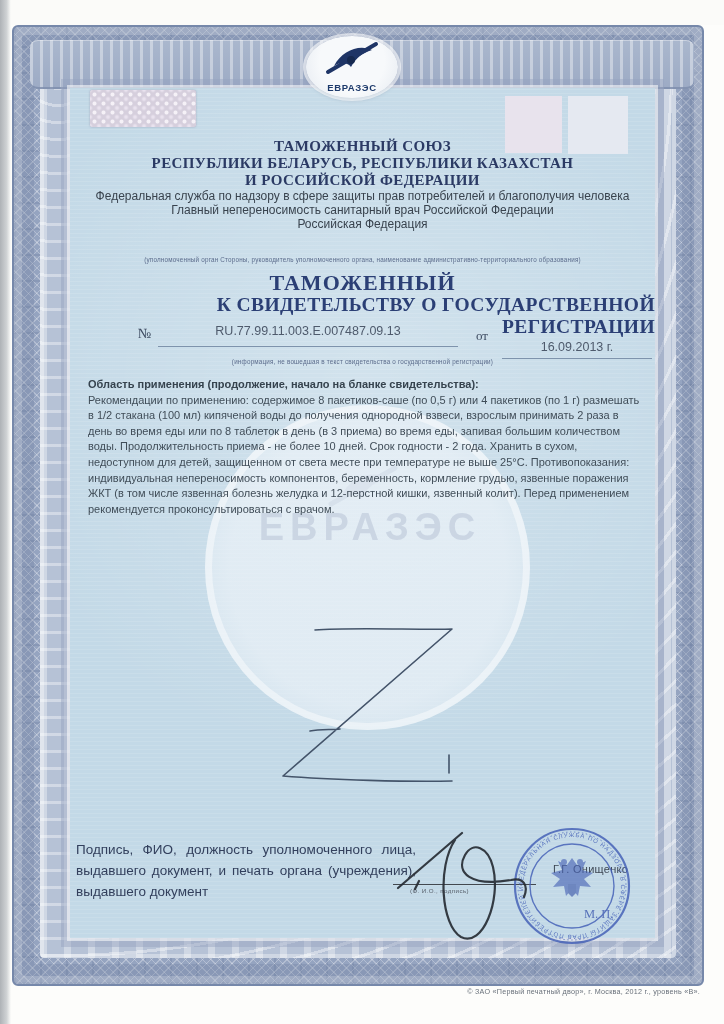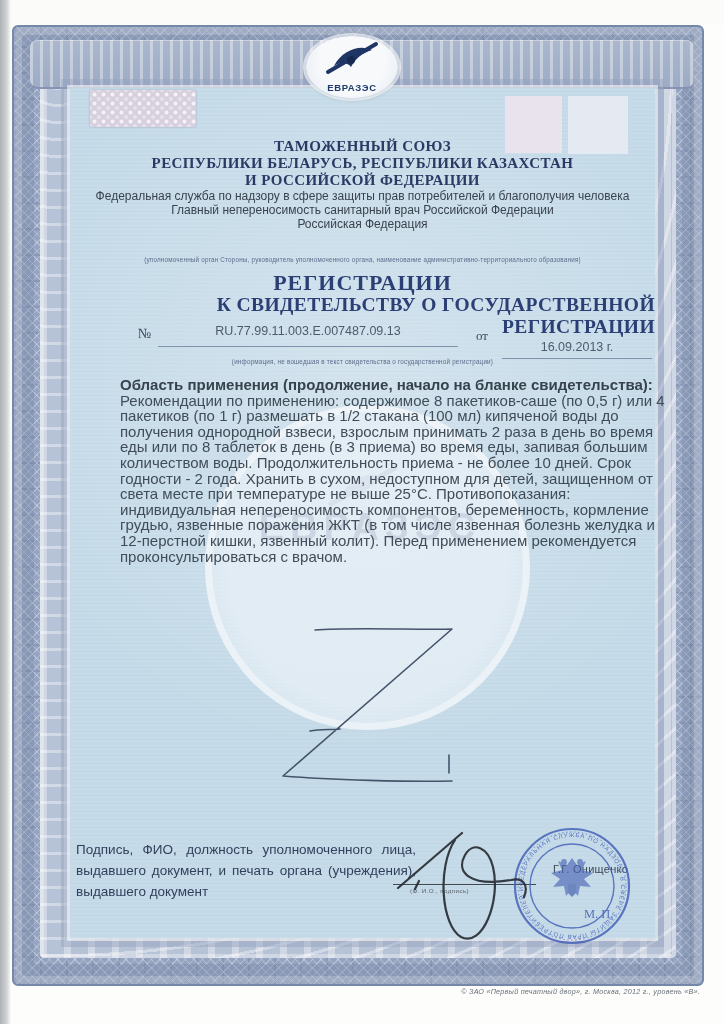--- a/index.html
+++ b/index.html
@@ -78,40 +78,40 @@
   .reg-no{position:absolute;left:68px;top:4px;font-family:"Liberation Serif",serif;
     font-size:14px;color:#3c4a60;}
   .reg-num{position:absolute;left:88px;top:2px;width:300px;text-align:center;
     font-size:12.5px;color:#4e5a6c;border-bottom:1px solid #7e93ac;padding-bottom:8px;}
   .reg-ot{position:absolute;left:406px;top:6px;font-family:"Liberation Serif",serif;
     font-size:13px;color:#3c4a60;}
   .reg-date{position:absolute;left:432px;top:2px;width:150px;text-align:center;
     font-size:12.5px;color:#4e5a6c;border-bottom:1px solid #7e93ac;padding-bottom:4px;margin-top:16px;}
 
   
-  .apply{left:88px;top:377px;width:554px;font-size:15px;line-height:15.6px;color:#404d58;margin-left:32px;}
+  .apply{left:88px;top:377px;width:554px;font-size:11px;line-height:15.6px;color:#404d58;}
   .apply b{color:#36434e;}
 
   
   .wm-circle{left:205px;top:405px;width:325px;height:325px;border-radius:50%;
     background:radial-gradient(circle, rgba(240,245,250,.62) 60%, rgba(240,245,250,.35) 78%, rgba(240,245,250,0) 85%);
     box-shadow:inset 0 0 0 7px rgba(255,255,255,.45);}
   .wm-text{left:245px;top:506px;width:250px;text-align:center;
     font-weight:bold;font-size:38px;letter-spacing:6px;color:#c7d2e1;opacity:.85;}
   .wm-bird{left:325px;top:462px;opacity:.5;}
 
   
   .sig-label{left:76px;top:839px;width:340px;text-align:justify;
     font-family:Liberation Sans, sans-serif;font-size:13.5px;line-height:21px;color:#33405d;}
   .sig-line{left:393px;top:884px;width:143px;border-top:1.2px solid #42484f;height:0;}
   .sig-line-caption{left:410px;top:887px;font-size:6.2px;color:#59616c;letter-spacing:.4px;}
   .signer-name{left:553px;top:863px;font-size:11px;color:#3e4754;letter-spacing:.3px;}
 
   .footer{left:290px;top:987px;width:410px;text-align:right;
-    font-size:7.2px;color:#68707a;letter-spacing:.25px;font-style:italic;}
+    font-size:7.2px;color:#68707a;letter-spacing:.25px;}
 </style>
 </head>
 <body>
 
 <div class="abs scan-top"></div>
 <div class="abs scan-edge"></div>
 
 <div class="abs frame"></div>
 <div class="abs frame-mid"></div>
 <div class="abs banner"></div>
@@ -138,21 +138,21 @@
 </div>
 
 <div class="abs hdr hdr-serif" style="top:138px">ТАМОЖЕННЫЙ СОЮЗ</div>
 <div class="abs hdr hdr-serif" style="top:155px">РЕСПУБЛИКИ БЕЛАРУСЬ, РЕСПУБЛИКИ КАЗАХСТАН</div>
 <div class="abs hdr hdr-serif" style="top:172px">И РОССИЙСКОЙ ФЕДЕРАЦИИ</div>
 <div class="abs hdr hdr-sans" style="top:189px">Федеральная служба по надзору в сфере защиты прав потребителей и благополучия человека</div>
 <div class="abs hdr hdr-sans" style="top:203px">Главный непереносимость санитарный врач Российской Федерации</div>
 <div class="abs hdr hdr-sans" style="top:217px">Российская Федерация</div>
 <div class="abs hdr caption" style="top:256px">(уполномоченный орган Стороны, руководитель уполномоченного органа, наименование административно-территориального образования)</div>
 
-<div class="abs hdr title-1" style="top:270px">РЕГИСТРАЦИИ</div>
+<div class="abs hdr title-1" style="top:270px">ТАМОЖЕННЫЙ</div>
 <div class="abs hdr title-2" style="top:294px">К СВИДЕТЕЛЬСТВУ О ГОСУДАРСТВЕННОЙ РЕГИСТРАЦИИ</div>
 
 <div class="abs reg-row">
   <span class="reg-no">№</span>
   <span class="reg-num">RU.77.99.11.003.E.007487.09.13</span>
   <span class="reg-ot">от</span>
   <span class="reg-date">16.09.2013 г.</span>
 </div>
 <div class="abs hdr caption" style="top:358px">(информация, не вошедшая в текст свидетельства о государственной регистрации)</div>
 

